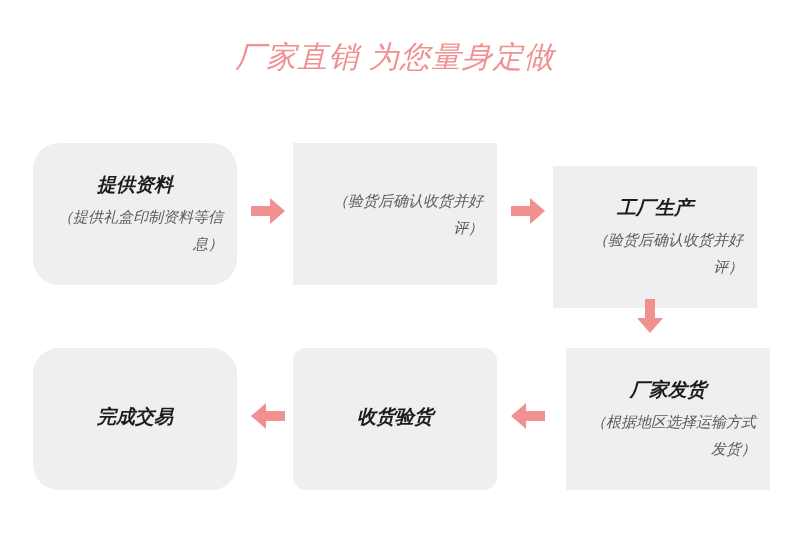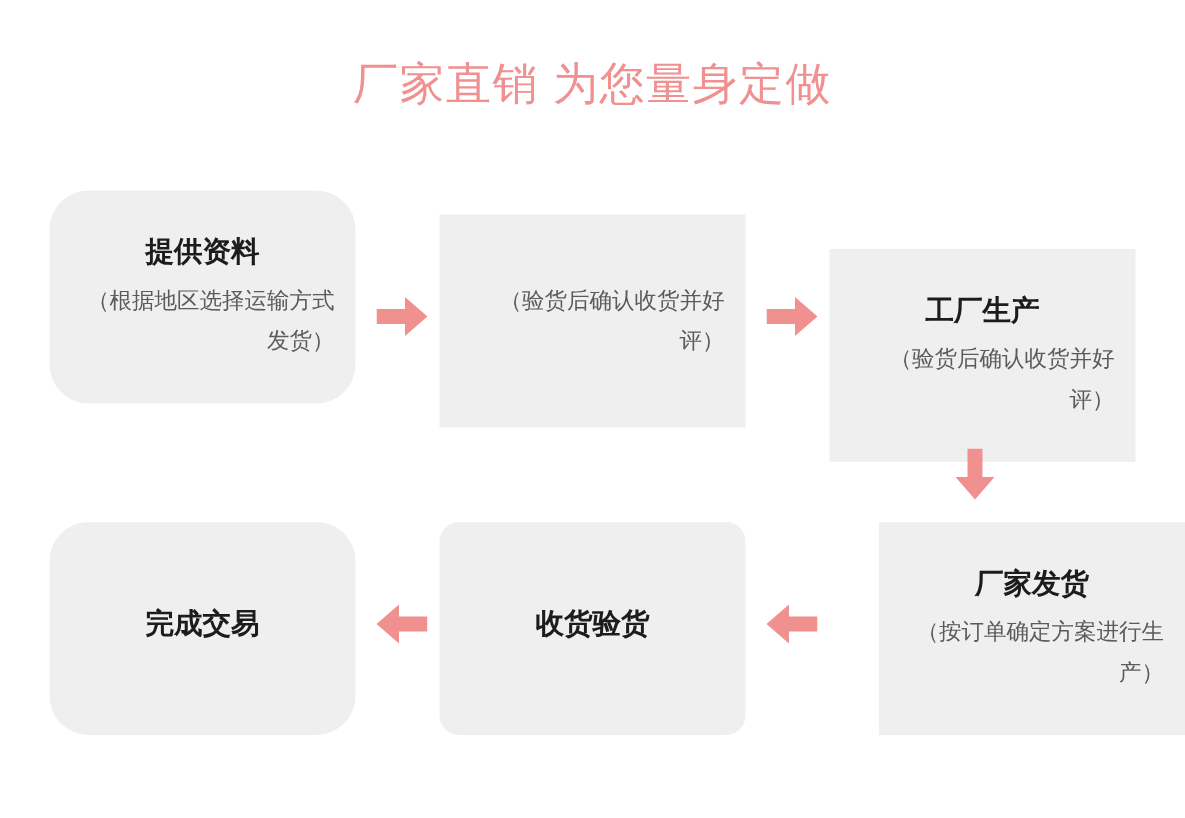--- a/index.html
+++ b/index.html
@@ -12,20 +12,21 @@
     background: #ffffff;
     font-family: "Liberation Sans", "DejaVu Sans", sans-serif;
     overflow: hidden;
     position: relative;
   }
 
   #flow-root {
     position: relative;
     width: 781px;
     height: 545px;
+    font-style: italic;
   }
 
   
   .page-title {
     position: absolute;
     left: 0;
     top: 38px;
     width: 790px;
     text-align: center;
     font-size: 30px;
@@ -61,27 +62,27 @@
   .step-desc {
     font-size: 15px;
     font-weight: 400;
     color: #5b5b5b;
     line-height: 27px;
     text-align: right;
     width: 100%;
   }
 
   
-  #box-1 { left: 33px;  top: 127px; border-radius: 26px; }
+  #box-1 { left: 33px;  top: 143px; border-radius: 26px; }
   #box-2 { left: 293px; top: 143px; }
   #box-3 { left: 553px; top: 143px; margin-top: 23px; }
   
   #box-6 { left: 33px;  top: 348px; border-radius: 26px; }
   #box-5 { left: 293px; top: 348px; border-radius: 13px; }
-  #box-4 { left: 586px; top: 348px; align-items: center; }
+  #box-4 { left: 566px; top: 348px; align-items: center; }
 
   
   .arrow {
     position: absolute;
     display: block;
   }
   .arrow svg { display: block; }
 
   #arrow-1 { left: 251px; top: 198px; }
   #arrow-2 { left: 511px; top: 198px; }
@@ -91,21 +92,21 @@
 </style>
 </head>
 <body>
 
 <div id="flow-root">
 
   <div class="page-title">厂家直销 为您量身定做</div>
 
   <div class="step-box" id="box-1">
     <div class="step-title">提供资料</div>
-    <div class="step-desc">（根据地区选择运输方式发货）</div>
+    <div class="step-desc">（提供礼盒印制资料等信息）</div>
   </div>
 
   <div class="step-box" id="box-2">
     <div class="step-desc">（验货后确认收货并好评）</div>
   </div>
 
   <div class="step-box" id="box-3">
     <div class="step-title">工厂生产</div>
     <div class="step-desc">（验货后确认收货并好评）</div>
   </div>
@@ -113,21 +114,21 @@
   <div class="step-box" id="box-6">
     <div class="step-title">完成交易</div>
   </div>
 
   <div class="step-box" id="box-5">
     <div class="step-title">收货验货</div>
   </div>
 
   <div class="step-box" id="box-4">
     <div class="step-title">厂家发货</div>
-    <div class="step-desc">（按订单确定方案进行生产）</div>
+    <div class="step-desc">（根据地区选择运输方式发货）</div>
   </div>
 
   <span class="arrow" id="arrow-1">
     <svg width="34" height="26" viewBox="0 0 34 26">
       <polygon points="0,8 19,8 19,0 34,13 19,26 19,18 0,18" fill="#f0908f"></polygon>
     </svg>
   </span>
 
   <span class="arrow" id="arrow-2">
     <svg width="34" height="26" viewBox="0 0 34 26">

